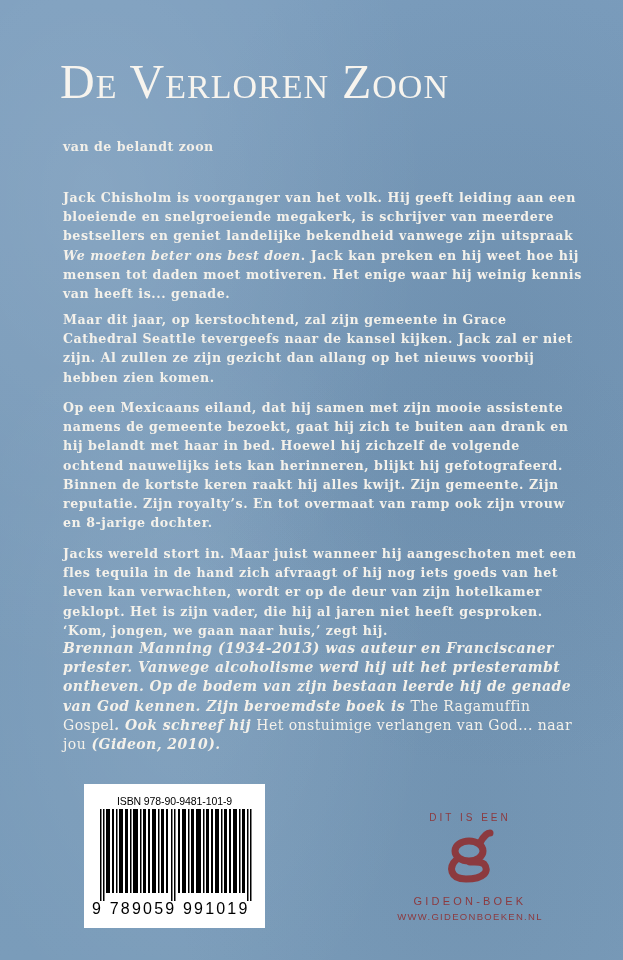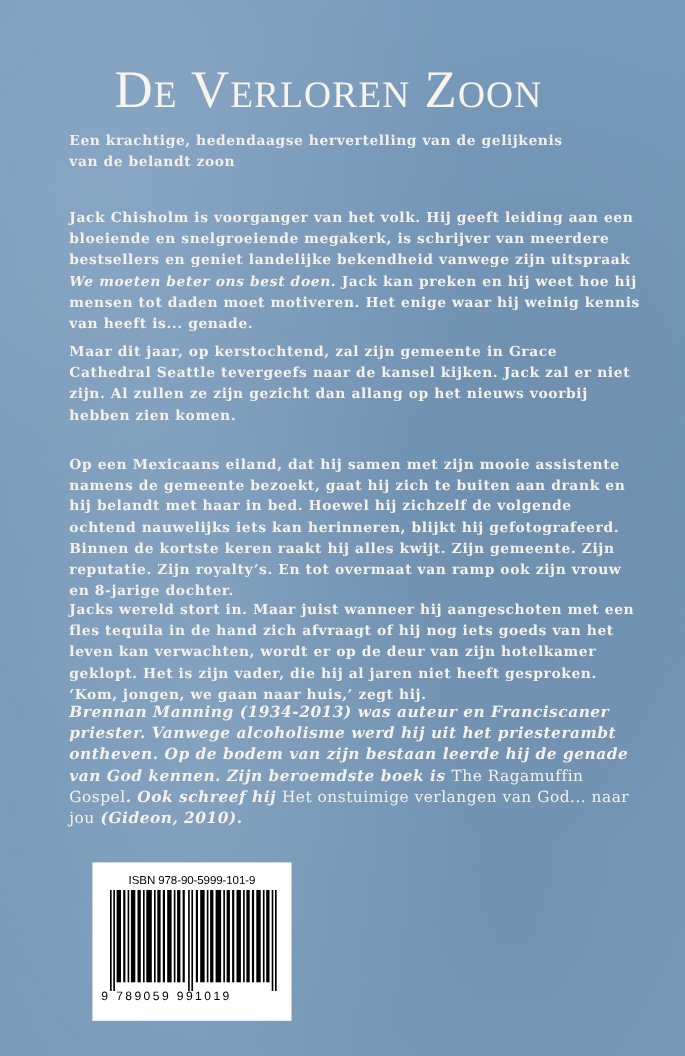--- a/index.html
+++ b/index.html
@@ -17,38 +17,37 @@
       radial-gradient(ellipse at 30% 70%, rgba(255,255,255,0.08), transparent 40%),
       radial-gradient(ellipse at 75% 85%, rgba(60,90,120,0.12), transparent 45%),
       linear-gradient(180deg, #7b9dbd 0%, #7799b8 50%, #7a9cba 100%);
   }
   .title {
     position: absolute; left: 60px; top: 58px;
     font-family: "Liberation Serif", "DejaVu Serif", serif;
     font-size: 48px; color: #f7f4ee; letter-spacing: 1px;
     line-height: 1; white-space: nowrap;
     font-variant: small-caps;
-    margin-left: 44px;
   }
   .subtitle {
     position: absolute; left: 63px; top: 118px; width: 520px;
     font-family: "DejaVu Serif", serif; font-weight: bold;
     font-size: 12.6px; line-height: 19px; color: #f2efe8;
     letter-spacing: 0.5px;
   }
   .body {
     position: absolute; left: 63px; width: 520px;
     font-family: "DejaVu Serif", serif; font-weight: bold;
     font-size: 12.6px; line-height: 19.2px; color: #f4f1ea;
     letter-spacing: 0.55px;
   }
   .body p { margin: 0; }
   .p1 { top: 188px; }
   .p2 { top: 310px; }
-  .p3 { top: 412px; }
+  .p3 { top: 398px; }
   .p4 { top: 544px; }
   .bio {
     position: absolute; left: 63px; top: 639px; width: 525px;
     font-family: "DejaVu Serif", serif; font-style: italic; font-weight: bold;
     font-size: 14px; line-height: 19.2px; color: #f4f1ea;
     letter-spacing: 0.45px;
   }
   .bio .upright { font-style: normal; font-weight: normal; }
   .barcode {
     position: absolute; left: 84px; top: 784px; width: 181px; height: 144px;
@@ -57,41 +56,41 @@
   .isbn-label {
     position: absolute; left: 0; right: 0; top: 11px;
     text-align: center; font-family: "Liberation Sans", sans-serif;
     font-size: 10.5px; color: #000; letter-spacing: -0.1px;
   }
   .bars {
     position: absolute; left: 16px; top: 25px; width: 152px; height: 92px;
   }
   .bar-digits {
     position: absolute; left: 8px; top: 116px; width: 170px;
-    font-family: "Liberation Sans", sans-serif; font-size: 11px; color: #000;
+    font-family: "Liberation Sans", sans-serif; font-size: 16px; color: #000;
     letter-spacing: 2.2px; white-space: nowrap;
   }
   .publisher {
     position: absolute; left: 395px; top: 812px; width: 150px; text-align: center;
     font-family: "Liberation Sans", sans-serif; color: #8c3a3f;
   }
   .pub-top { font-size: 10px; letter-spacing: 3px; }
   .pub-logo { margin: 6px auto 0; width: 60px; height: 58px; }
   .pub-name { font-size: 11px; letter-spacing: 3.2px; margin-top: 4px; }
   .pub-url { font-size: 9.5px; letter-spacing: 1.3px; margin-top: 4px; }
 </style>
 </head>
 <body>
 
 <div class="cover">
 
   <div class="title">De Verloren Zoon</div>
 
   <div class="subtitle">
-    <span>Een krachtige, hedendaagse hervertelling van de gelijkenis</span><br>
+    <br>
     <span>van de belandt zoon</span>
   </div>
 
   <div class="body p2">
     <p>Maar dit jaar, op kerstochtend, zal zijn gemeente in Grace Cathedral Seattle tevergeefs naar de kansel kijken. Jack zal er niet zijn. Al zullen ze zijn gezicht dan allang op het nieuws voorbij hebben zien komen.</p>
   </div>
 
   <div class="body p1">
     <p><span>Jack Chisholm is voorganger van het volk. Hij geeft leiding aan een bloeiende en snelgroeiende megakerk, is schrijver van meerdere bestsellers en geniet landelijke bekendheid vanwege zijn uitspraak </span><em>We moeten beter ons best doen</em><span>. Jack kan preken en hij weet hoe hij mensen tot daden moet motiveren. Het enige waar hij weinig kennis van heeft is... genade.</span></p>
   </div>
@@ -102,21 +101,21 @@
 
   <div class="body p4">
     <p>Jacks wereld stort in. Maar juist wanneer hij aangeschoten met een fles tequila in de hand zich afvraagt of hij nog iets goeds van het leven kan verwachten, wordt er op de deur van zijn hotelkamer geklopt. Het is zijn vader, die hij al jaren niet heeft gesproken. ‘Kom, jongen, we gaan naar huis,’ zegt hij.</p>
   </div>
 
   <div class="bio">
     <span>Brennan Manning (1934-2013) was auteur en Franciscaner priester. Vanwege alcoholisme werd hij uit het priesterambt ontheven. Op de bodem van zijn bestaan leerde hij de genade van God kennen. Zijn beroemdste boek is </span><span class="upright">The Ragamuffin Gospel</span><span>. Ook schreef hij </span><span class="upright">Het onstuimige verlangen van God... naar jou</span><span> (Gideon, 2010).</span>
   </div>
 
   <div class="barcode">
-    <div class="isbn-label">ISBN 978-90-5999-101-9</div>
+    <div class="isbn-label">ISBN 978-90-9481-101-9</div>
     <svg class="bars" viewBox="0 0 152 92" preserveAspectRatio="none">
       <g fill="#000">
         <rect x="0" y="0" width="1.5" height="92"></rect>
           <rect x="3" y="0" width="1.5" height="92"></rect>
         <rect x="6" y="0" width="4" height="84"></rect>
           <rect x="12" y="0" width="2" height="84"></rect>
         <rect x="16" y="0" width="1.5" height="84"></rect>
           <rect x="19" y="0" width="4" height="84"></rect>
         <rect x="25" y="0" width="3" height="84"></rect>
           <rect x="30" y="0" width="1.5" height="84"></rect>
@@ -145,14 +144,26 @@
         <rect x="133" y="0" width="4" height="84"></rect>
           <rect x="139" y="0" width="1.5" height="84"></rect>
         <rect x="142" y="0" width="3" height="84"></rect>
         <rect x="147" y="0" width="1.5" height="92"></rect>
           <rect x="150" y="0" width="1.5" height="92"></rect>
       </g>
     </svg>
     <div class="bar-digits">9 789059 991019</div>
   </div>
 
+  <div class="publisher">
+    <div class="pub-top">DIT IS EEN</div>
+    <svg class="pub-logo" viewBox="0 0 60 58">
+      <g fill="none" stroke="#8c3a3f" stroke-width="7" stroke-linecap="round">
+        <ellipse cx="29" cy="22" rx="14" ry="10"></ellipse>
+        <path d="M40 14 C44 6, 48 4, 50 4"></path>
+        <path d="M17 30 C8 38, 10 50, 26 50 C44 50, 50 42, 44 35 C40 32, 34 33, 30 33"></path>
+      </g>
+    </svg>
+    <div class="pub-name">GIDEON-BOEK</div>
+    <div class="pub-url">WWW.GIDEONBOEKEN.NL</div>
+  </div>
 
 </div>
 
 </body></html>

